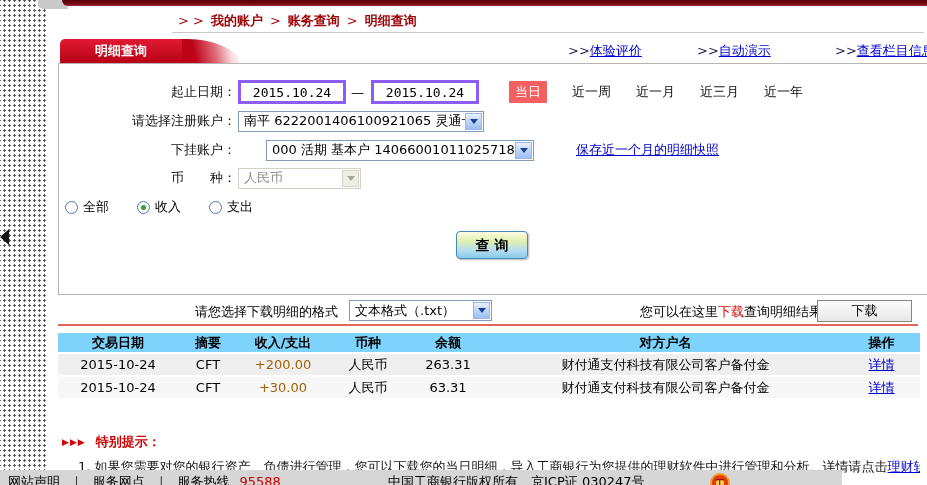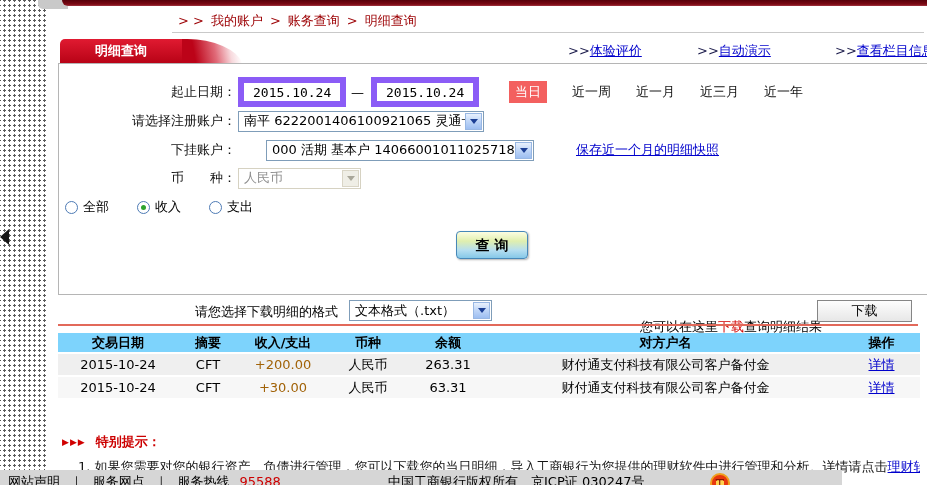--- a/index.html
+++ b/index.html
@@ -16,42 +16,42 @@
   
   .topbar-grey { position:absolute; left:38px; top:0; width:30px; height:9px; background:#c9c9c9; border-bottom-left-radius:5px; }
   .topbar-red { position:absolute; left:62px; top:0; right:0; height:6px;
     background:linear-gradient(180deg,#57000a 0%,#7c0a14 70%,#a03540 100%); border-bottom-left-radius:7px; }
   
   .collapse-arrow { position:absolute; left:0; top:229px; width:0; height:0; cursor:pointer;
     border-top:8px solid transparent; border-bottom:8px solid transparent; border-right:9px solid #151515; }
   
   .breadcrumb { position:absolute; left:178px; top:12px; color:#9c0004; white-space:nowrap; }
   .breadcrumb span { margin-right:7px; }
-  .breadcrumb .bc-item { cursor:pointer; }
+  .breadcrumb .bc-item { cursor:pointer;font-weight:bold; }
   .bc-line { position:absolute; left:172px; right:3px; top:32px; height:1px; background:#c9c9c9; }
   
   .tab { position:absolute; left:60px; top:39px; width:122px; height:24px; z-index:3;
     background:linear-gradient(180deg,#e01a31 0%,#b80316 100%);
     color:#fff; font-weight:bold; text-align:center; line-height:24px;
     border-top-left-radius:5px; cursor:pointer; }
   .tab-swoosh { position:absolute; left:176px; top:39px; width:62px; height:24px; z-index:2;
     background:linear-gradient(100deg,#bc0318 30%,#e06a78 62%,#f7d9dd 85%,#ffffff 100%);
     transform:skewX(20deg); border-top-right-radius:46px 24px; }
   
   .hl { position:absolute; top:42px; white-space:nowrap; }
   .hl .pfx { color:#1a1a4a; }
   .hl .lnk { color:#0000cc; text-decoration:underline; cursor:pointer; }
   .hl1 { left:568px; } .hl2 { left:697px; } .hl3 { left:835px; }
   
   .content-box { position:absolute; left:58px; top:63px; width:880px; height:232px;
     border:1px solid #b5b5b5; background:#fff; }
   .frow { position:absolute; left:0; display:flex; align-items:center; height:24px; white-space:nowrap; }
   .frow .flabel { width:177px; text-align:right; flex:none; color:#111; }
   .r1 { top:16px; } .r2 { top:45px; } .r3 { top:74px;gap:28px; } .r4 { top:102px; } .r5 { top:131px; }
-  .input-date { width:108px; height:20px; border:6px solid #8b5cf6; background:#fff;
+  .input-date { width:108px; height:20px; border:3px solid #8b5cf6; background:#fff;
     text-align:center; font:13px "DejaVu Sans Mono","Liberation Mono",monospace; padding:9px; margin-left:2px; }
   .dash { margin:0 5px; }
   .tag-today { margin-left:30px; background:#f3605f; color:#fff; padding:2px 6px; cursor:pointer; }
   .qlink { margin-left:25px; color:#141414; cursor:pointer; }
   
   .xselect { position:relative; height:21px; border:1px solid #7f9db9; background:#fff;
     display:flex; align-items:center; padding-left:5px; cursor:pointer; margin-left:2px; overflow:hidden; }
   .xselect .arrow { position:absolute; right:1px; top:1px; bottom:1px; width:17px;
     background:linear-gradient(180deg,#e9f1fd 0%,#bed5f7 50%,#9dbef1 100%);
     border:1px solid #98b7e3; display:flex; align-items:center; justify-content:center; }
@@ -72,21 +72,21 @@
   .rgap1 { margin-left:6px; } .rgap { margin-left:28px; }
   .btn-query { position:absolute; left:397px; top:167px; width:72px; height:28px;
     border:1px solid #4788b8; border-radius:4px;
     background:linear-gradient(180deg,#fcfde2 0%,#e0efae 35%,#b5def0 70%,#86c8e8 100%);
     font-weight:bold; font-size:14px; text-align:center; line-height:26px; cursor:pointer;
     box-shadow:1px 1px 2px rgba(0,0,0,.3); }
   
   .download-row { position:absolute; left:58px; top:300px; width:860px; height:24px; }
   .dl-label { position:absolute; left:137px; top:3px; }
   .dl-select { position:absolute; left:289px; top:0; }
-  .dl-hint { position:absolute; left:582px; top:18px; white-space:nowrap; }
+  .dl-hint { position:absolute; left:582px; top:3px; white-space:nowrap; }
   .dl-red { color:#d10000; }
   .btn-dl { position:absolute; left:759px; top:0; width:95px; height:22px;
     border:1px solid #858585; background:linear-gradient(180deg,#fdfdfd,#e7e7e7);
     text-align:center; line-height:20px; cursor:pointer; }
   .red-sep { position:absolute; left:58px; top:324px; width:860px; height:2px; background:#e2695a; }
   
   .dtable { position:absolute; left:58px; top:331px; width:862px; border-collapse:separate; border-spacing:0 2px; font-size:13px; }
   .dtable th { background:#7dd3fc; font-weight:bold; height:19px; padding:0 2px; font-size:13px; }
   .dtable td { height:21px; text-align:center; padding:0 2px; }
   .dtable tr.row-a td { background:#efefef; }

